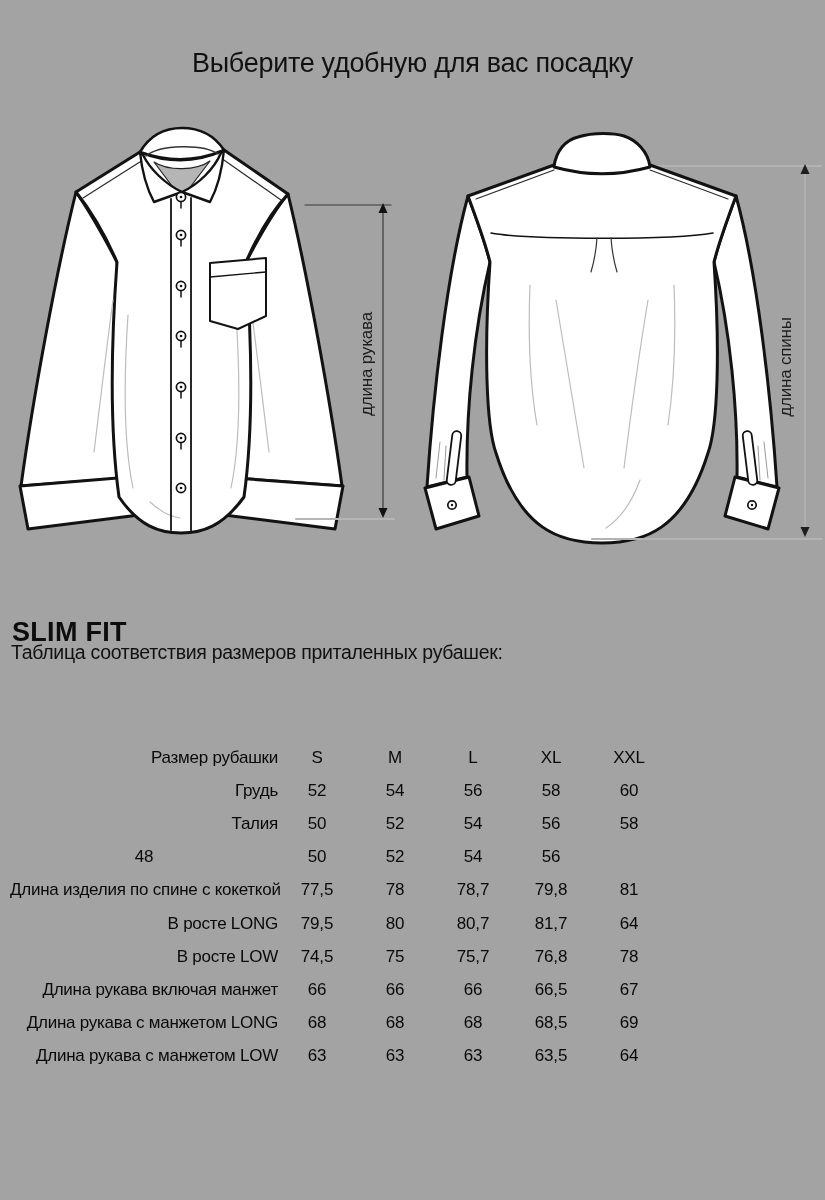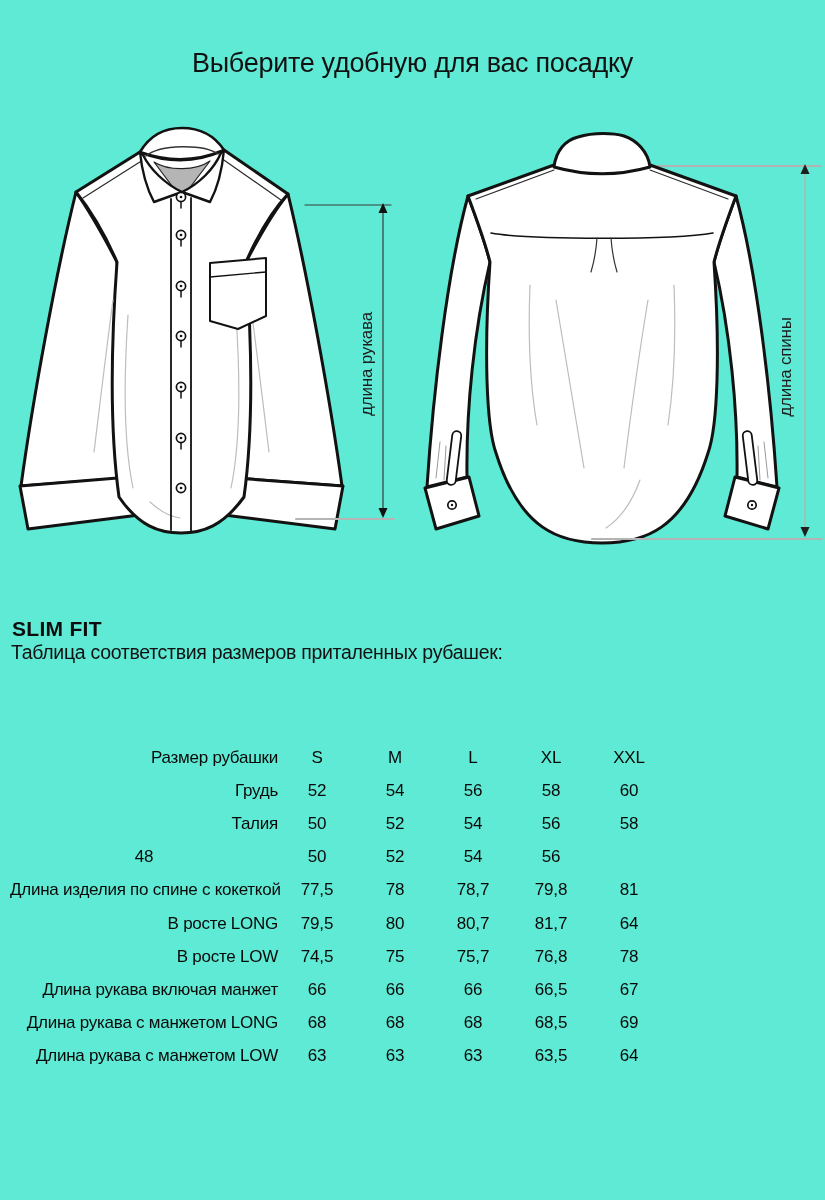--- a/index.html
+++ b/index.html
@@ -1,19 +1,19 @@
 <!DOCTYPE html>
 <html><head>
 <meta charset="utf-8">
 <style>
   html,body{margin:0;padding:0;background:#ffffff;}
   .page{
     position:relative;
     width:825px;height:1200px;
-    background:#5eead4;
+    background:#a3a3a3;
     font-family:"Liberation Sans", sans-serif;
     color:#000;
     overflow:hidden;
   }
   .title{
     position:absolute;top:48px;left:0;right:0;
     text-align:center;
     font-size:27px;font-weight:400;color:#111;
     letter-spacing:-0.3px;
   }
@@ -22,21 +22,21 @@
     position:absolute;
     font-size:17px;color:#1c1c1c;
     white-space:nowrap;
     transform:translate(-50%,-50%) rotate(-90deg);
     letter-spacing:-0.2px;
   }
   .dim-label.front{left:367px;top:364px;}
   .dim-label.back{left:786px;top:367px;}
   .section-heading{
     position:absolute;left:12px;top:617px;
-    font-size:21px;font-weight:700;color:#0d0d0d;
+    font-size:27px;font-weight:700;color:#0d0d0d;
     letter-spacing:0.3px;
   }
   .section-subtitle{
     position:absolute;left:11px;top:641px;
     font-size:19.5px;font-weight:400;color:#111;
     letter-spacing:-0.3px;
   }
   .size-table{
     position:absolute;left:10px;top:741px;width:660px;
   }

